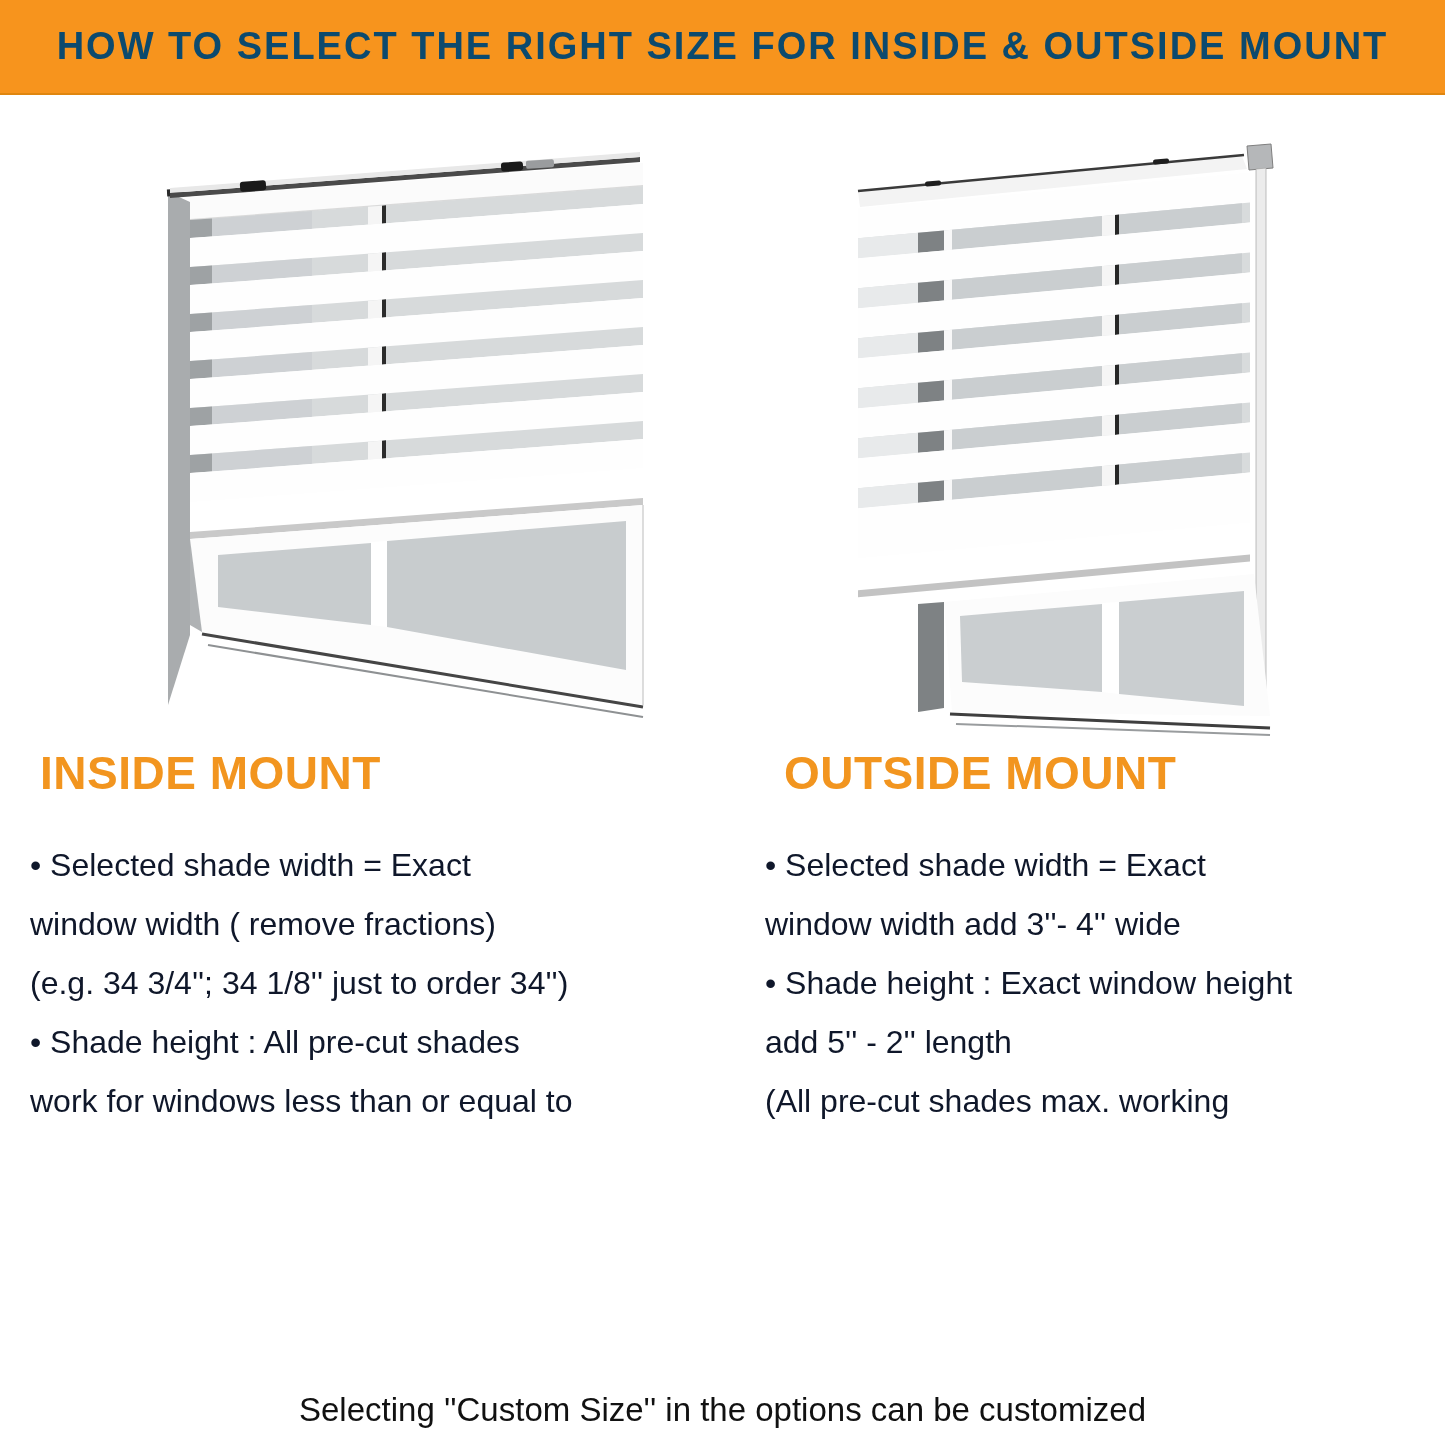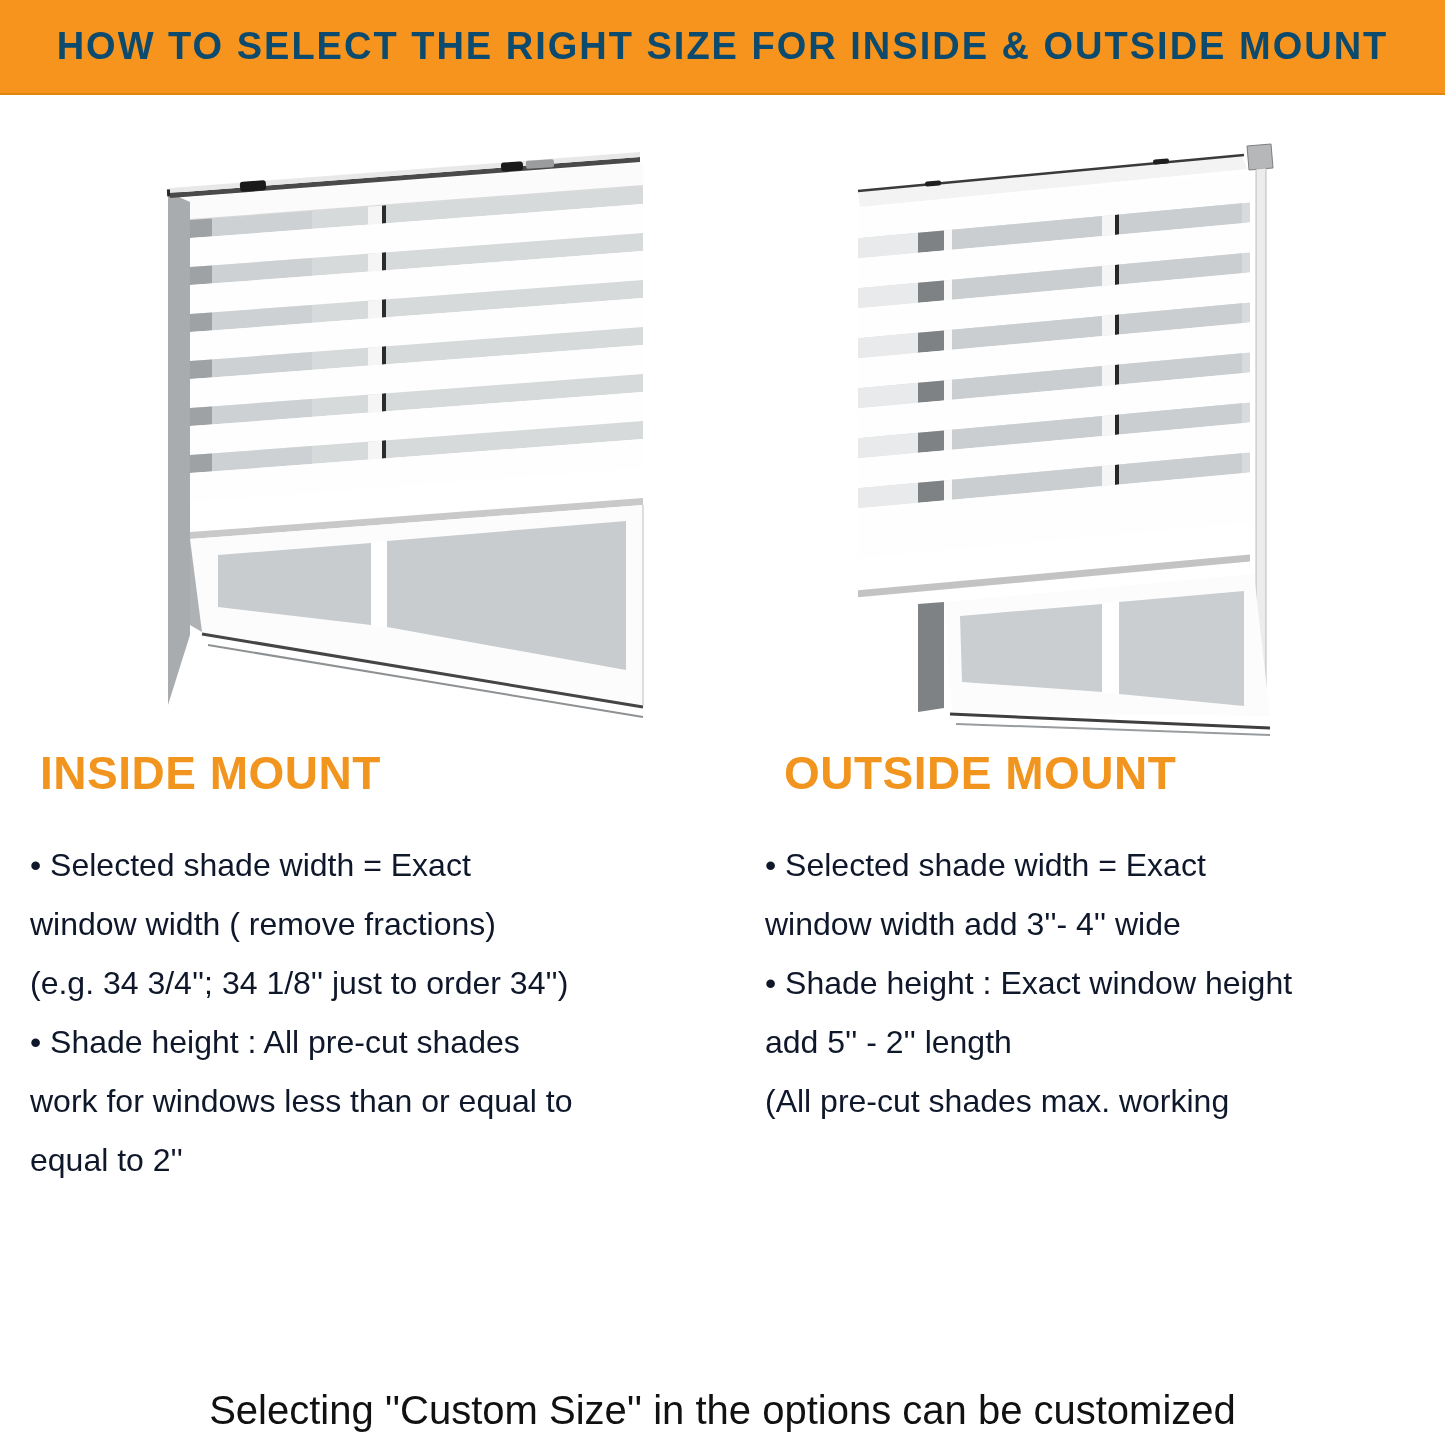--- a/index.html
+++ b/index.html
@@ -28,21 +28,21 @@
   #heading-outside { left:784px; }
   .textcol {
     position:absolute; top:836px; font-size:32px; line-height:59px;
     color:#0f172a;
   }
   #text-inside  { left:30px;  width:680px; }
   #text-outside { left:765px; width:660px; }
   .textline { white-space:nowrap; }
   .footer-note {
     position:absolute; left:0; top:1390px; width:1445px;
-    text-align:center; font-size:40px; line-height:40px; color:#111111;
+    text-align:center; font-size:33px; line-height:40px; color:#111111;
     white-space:nowrap;
   }
 </style>
 </head>
 <body>
 
 <div class="canvas">
 
   <div class="banner">
     <div class="banner-title">HOW TO SELECT THE RIGHT SIZE FOR INSIDE &amp; OUTSIDE MOUNT</div>
@@ -224,21 +224,20 @@
 
   <div class="mount-heading" id="heading-inside">INSIDE MOUNT</div>
   <div class="mount-heading" id="heading-outside">OUTSIDE MOUNT</div>
 
   <div class="textcol" id="text-inside">
     <div class="textline">• Selected shade width = Exact</div>
     <div class="textline">window width ( remove fractions)</div>
     <div class="textline">(e.g. 34 3/4''; 34 1/8'' just to order 34'')</div>
     <div class="textline">• Shade height : All pre-cut shades</div>
     <div class="textline">work for windows less than or equal to</div>
-    <div class="textline">equal to 2''</div>
   </div>
 
   <div class="textcol" id="text-outside">
     <div class="textline">• Selected shade width = Exact</div>
     <div class="textline">window width add 3''- 4'' wide</div>
     <div class="textline">• Shade height : Exact window height</div>
     <div class="textline">add 5'' - 2'' length</div>
     <div class="textline">(All pre-cut shades max. working</div>
   </div>
 

